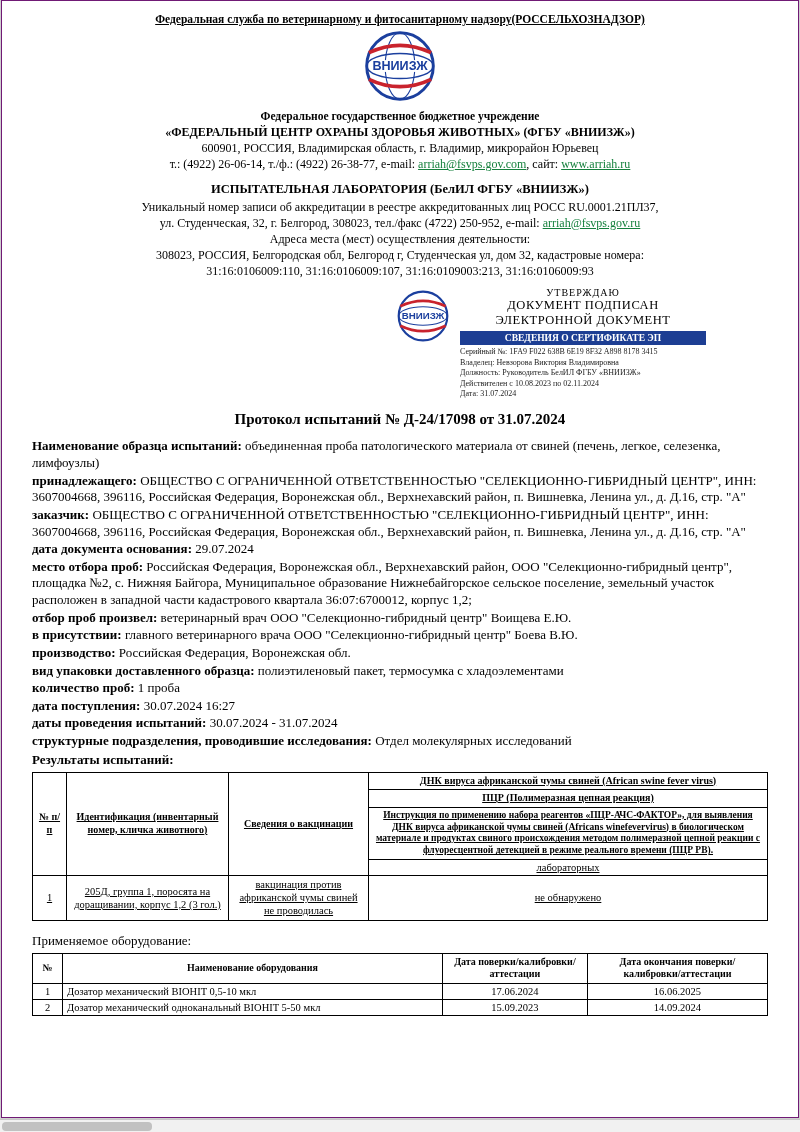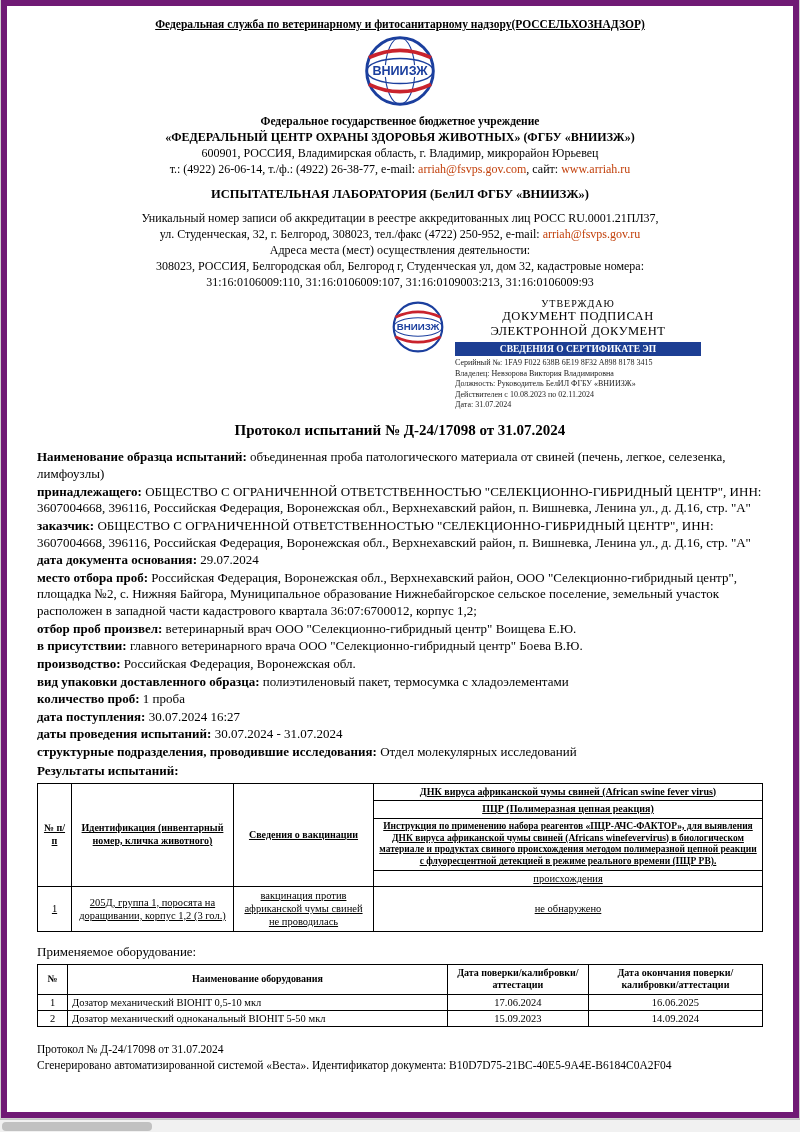--- a/index.html
+++ b/index.html
@@ -5,33 +5,33 @@
   * { box-sizing: border-box; }
   html, body { margin: 0; padding: 0; }
   body {
     width: 800px; height: 1132px; overflow: hidden;
     background: #cfcfcf;
     font-family: "Liberation Serif", serif;
     color: #000;
   }
   .page {
     width: 798px; height: 1118px; margin: 0 auto;
-    background: #ffffff; border: 6px solid #701a75;
+    background: #ffffff; border: 1px solid #701a75;
     padding: 12px 30px 6px 30px;
     position: relative;
   }
   .center { text-align: center; }
   .agency { font-weight: bold; text-decoration: underline; font-size: 11.5px; }
   .logo-wrap { margin: 4px 0 2px 0; }
   .b { font-weight: bold; }
   .h-small { font-size: 11.5px; line-height: 1.3; }
   .h-org { font-size: 12px; line-height: 1.35; }
-  .lnk { color: #c2410c; cursor: pointer; }
+  .lnk { color: #15803d; text-decoration: underline; cursor: pointer; }
   .lab-block { margin-top: 9px; }
-  .lab-title { font-size: 12.5px; font-weight: bold; margin-bottom: 8px; }
+  .lab-title { font-size: 12.5px; font-weight: bold; margin-bottom: 2px; }
 
   .stamp { width: 310px; margin: 8px 62px 0 auto; display: flex; gap: 8px; align-items: flex-start; }
   .stamp-logo { flex: 0 0 56px; padding-top: 2px; }
   .stamp-right { flex: 1; text-align: center; }
   .stamp-approve { font-size: 10px; letter-spacing: 1px; }
   .stamp-signed { font-size: 12.5px; letter-spacing: .5px; }
   .stamp-banner { background: #1d3e93; color: #fff; font-size: 9.5px; font-weight: bold; padding: 2px 3px; margin: 3px 0 2px 0; }
   .stamp-details { text-align: left; font-size: 8px; line-height: 1.3; color: #222; }
 
   .doc-title { text-align: center; font-weight: bold; font-size: 15px; margin: 12px 0 10px 0; }
@@ -156,21 +156,21 @@
       <td class="hc w-vac" rowspan="4">Сведения о вакцинации</td>
       <td class="hc">ДНК вируса африканской чумы свиней (African swine fever virus)</td>
     </tr>
     <tr>
       <td class="hc">ПЦР (Полимеразная цепная реакция)</td>
     </tr>
     <tr>
       <td class="hc method">Инструкция по применению набора реагентов «ПЦР-АЧС-ФАКТОР», для выявления ДНК вируса африканской чумы свиней (Africans winefevervirus) в биологическом материале и продуктах свиного происхождения методом полимеразной цепной реакции с флуоресцентной детекцией в режиме реального времени (ПЦР РВ).</td>
     </tr>
     <tr>
-      <td class="norm">происхождения</td>
+      <td class="norm">лабораторных</td>
     </tr>
     <tr>
       <td class="bc">1</td>
       <td class="bc">205Д, группа 1, поросята на доращивании, корпус 1,2 (3 гол.)</td>
       <td class="bc">вакцинация против африканской чумы свиней не проводилась</td>
       <td class="bc">не обнаружено</td>
     </tr>
   </tbody>
     </table>
 
@@ -192,22 +192,18 @@
     </tr>
     <tr>
       <td>2</td>
       <td class="name">Дозатор механический одноканальный BIOHIT 5-50 мкл</td>
       <td>15.09.2023</td>
       <td>14.09.2024</td>
     </tr>
   </tbody>
     </table>
 
-  <div class="footer">
-    <div>Протокол № Д-24/17098 от 31.07.2024</div>
-    <div>Сгенерировано автоматизированной системой «Веста». Идентификатор документа: B10D7D75-21BC-40E5-9A4E-B6184C0A2F04</div>
-  </div>
 
 </div>
 
 <div class="hscroll">
   <div class="hthumb"></div>
 </div>
 
 </body></html>

